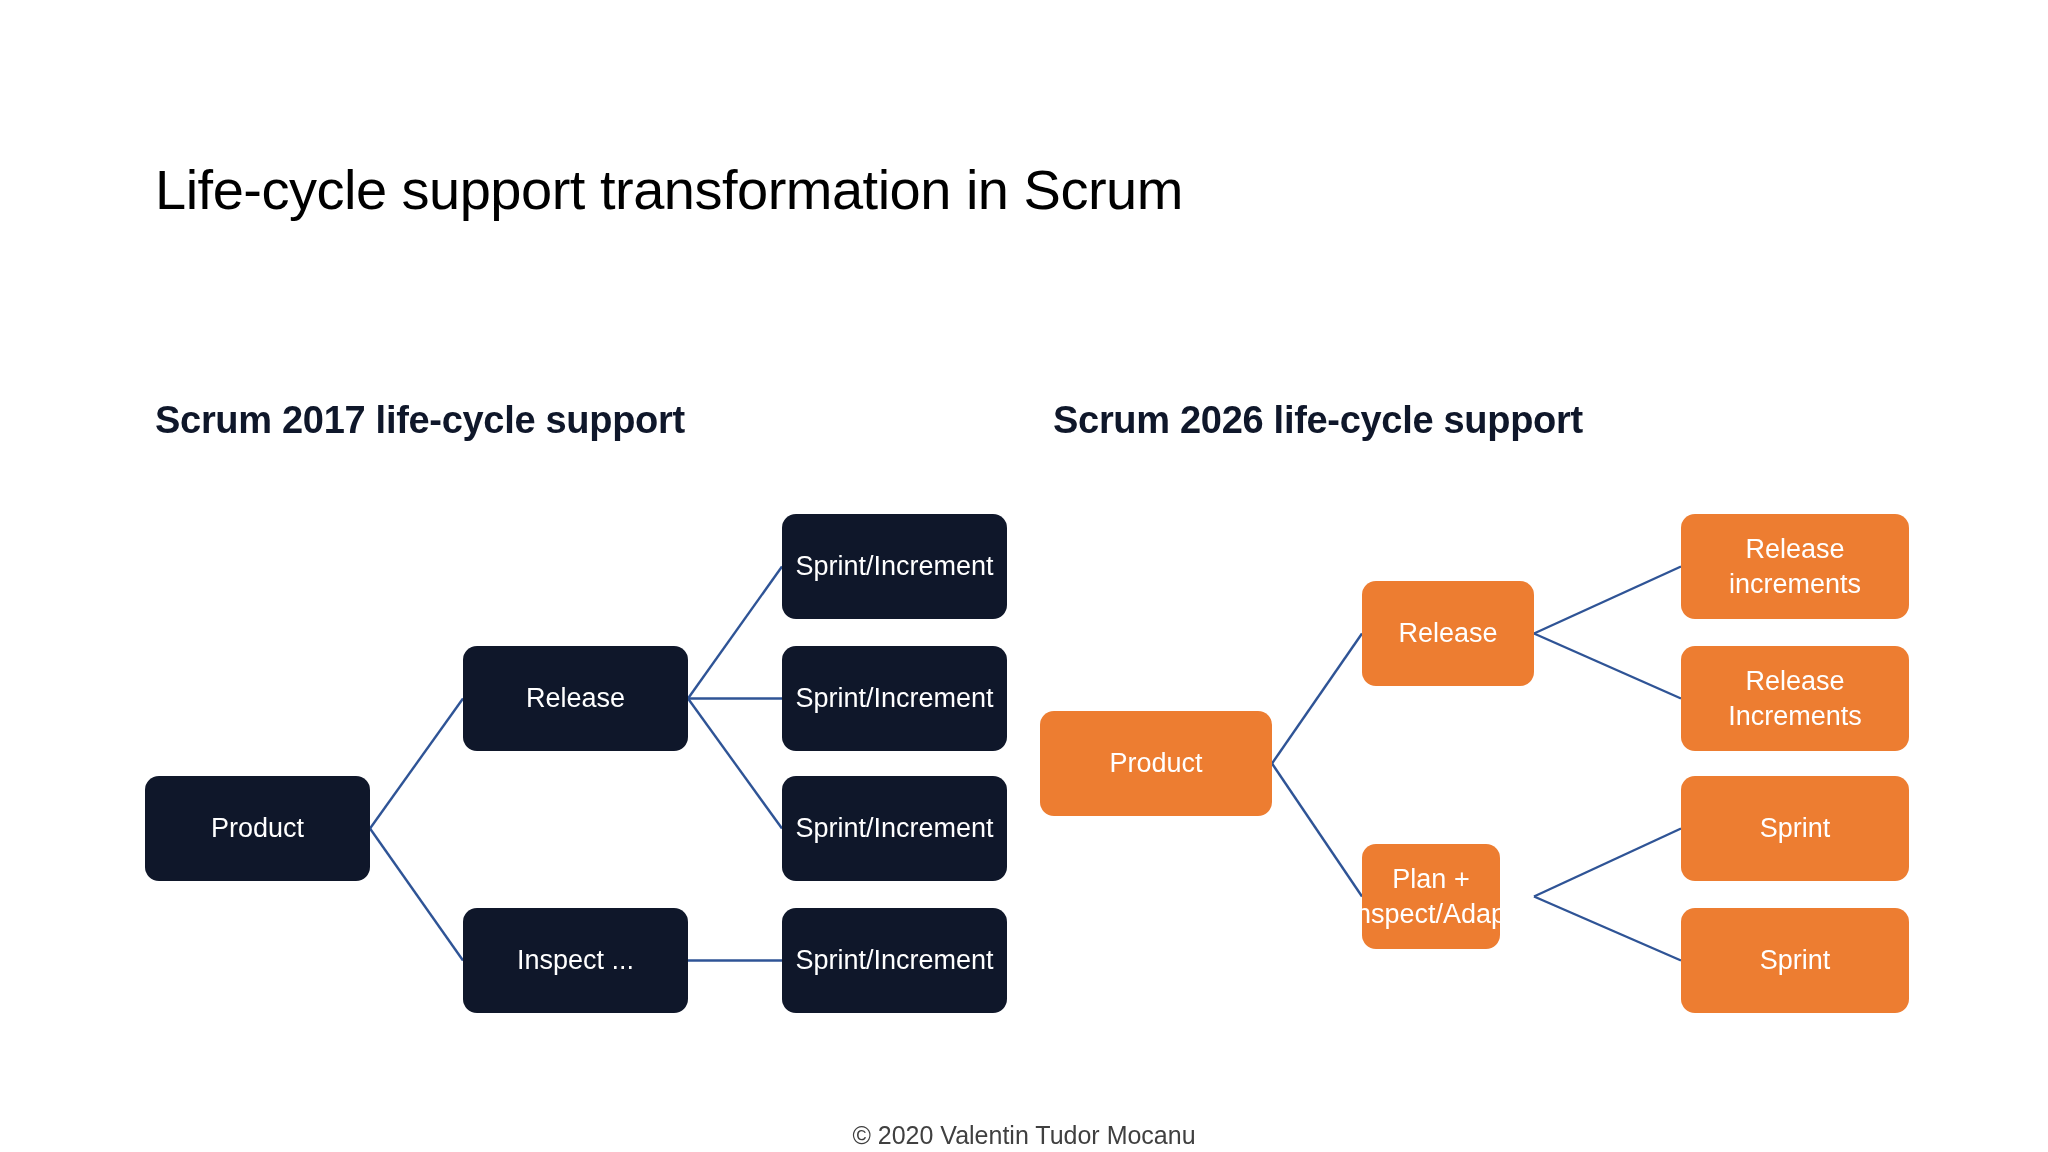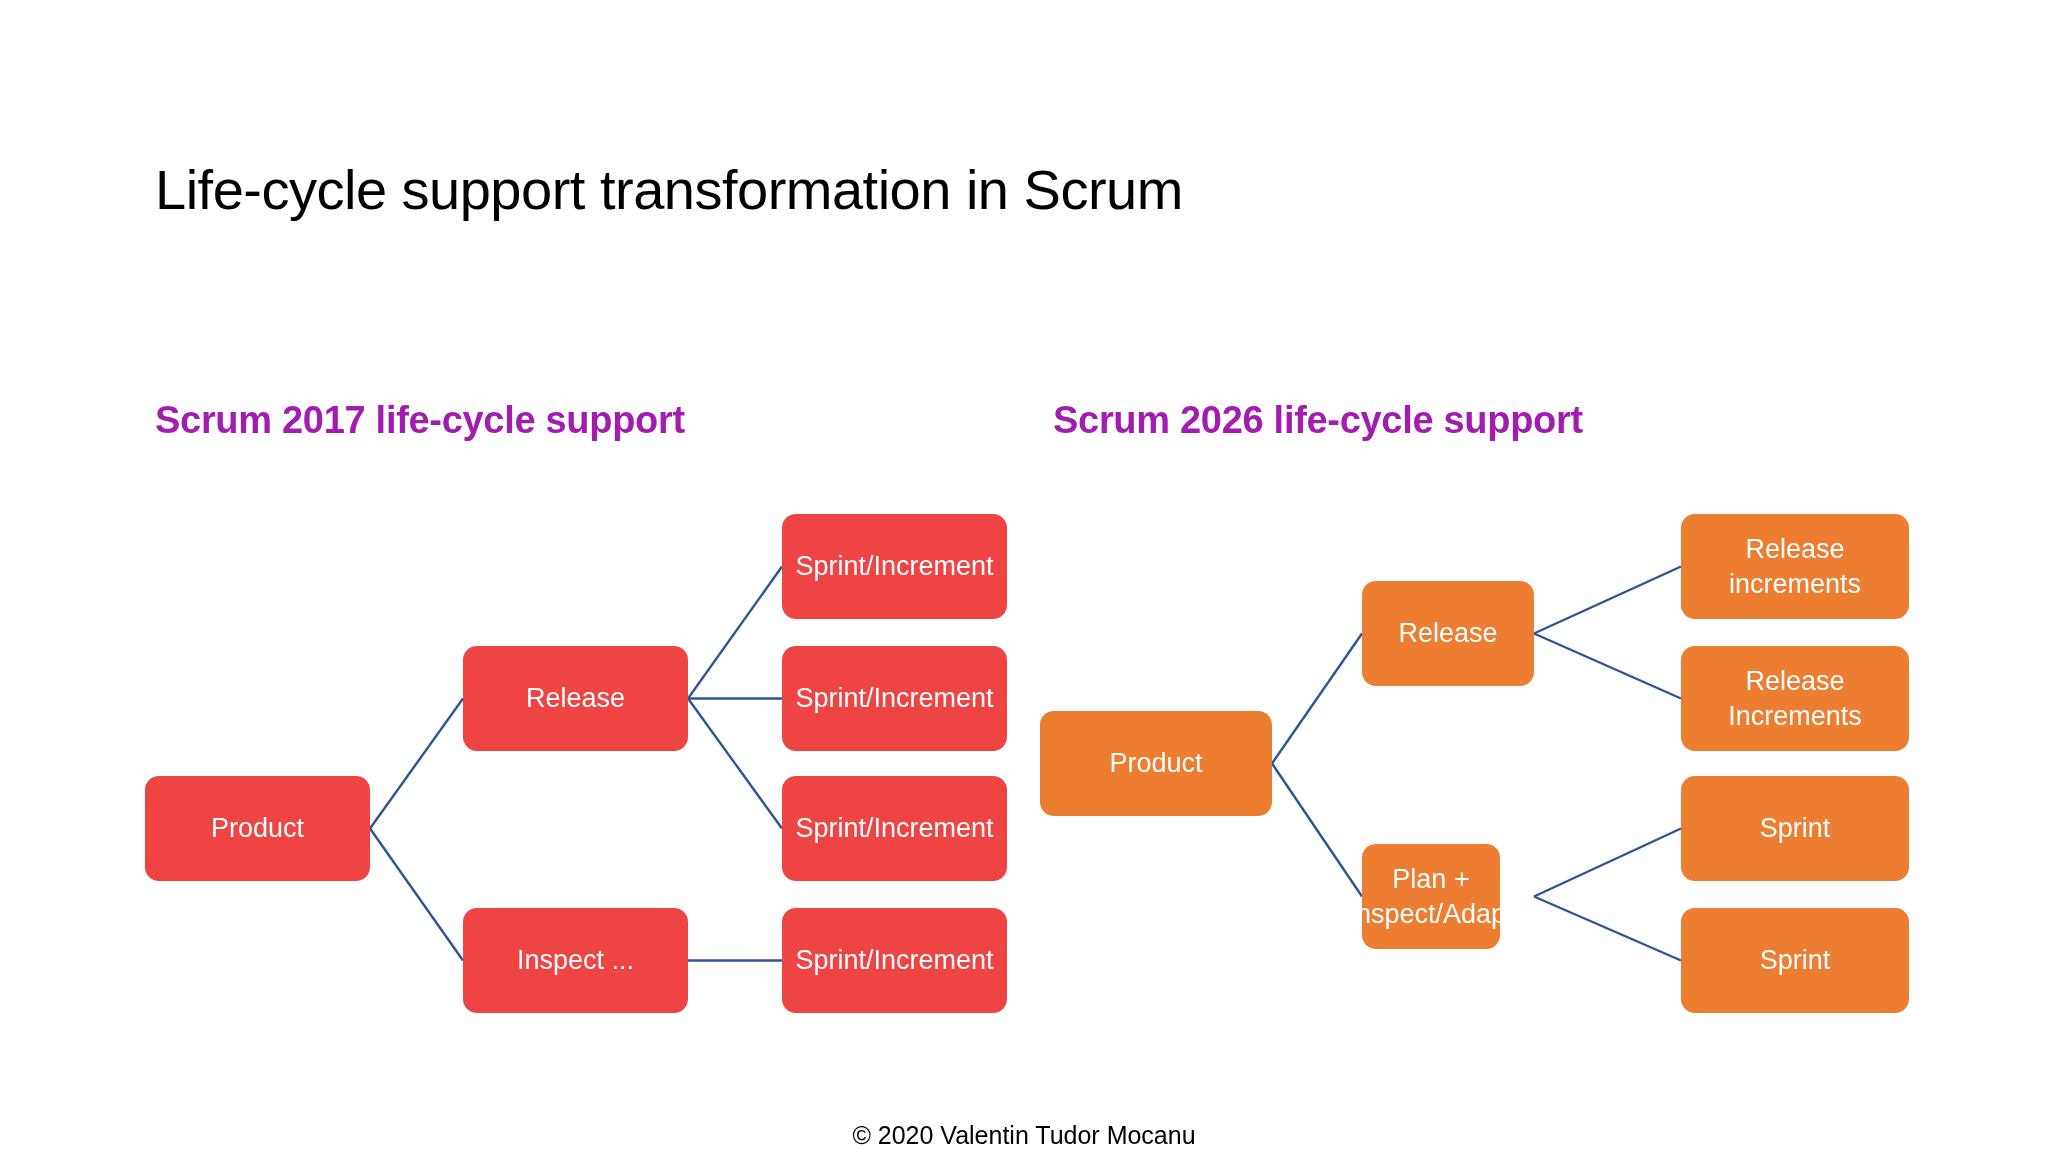--- a/index.html
+++ b/index.html
@@ -30,21 +30,21 @@
     font-weight: 400;
     color: #000000;
     letter-spacing: -0.5px;
     white-space: nowrap;
     line-height: 1.15;
   }
   .panel-heading {
     position: absolute;
     font-size: 38px;
     font-weight: 700;
-    color: #a21caf;
+    color: #0f172a;
     white-space: nowrap;
     letter-spacing: -0.3px;
   }
   #heading-2017 { left: 155px; top: 363px; }
   #heading-2020 { left: 1053px; top: 363px; }
 
   svg.connector-layer {
     position: absolute;
     left: 0; top: 0;
     width: 2048px;
@@ -61,31 +61,31 @@
     text-align: center;
     border-radius: 14px;
     color: #ffffff;
     font-size: 27px;
     font-weight: 400;
     line-height: 1.26;
     padding: 0 8px;
     box-sizing: border-box;
     white-space: pre-line;
   }
-  .node.blue   { background: #ef4444; }
+  .node.blue   { background: #0f172a; }
   .node.orange { background: #ED7D31; }
 
   #footer-credit {
     position: absolute;
     left: 0;
     top: 1085px;
     width: 2048px;
     text-align: center;
     font-size: 25px;
-    color: #000000;
+    color: #404040;
     font-weight: 400;
   }
 </style>
 </head>
 <body>
 
 <div id="slide">
 
   <div id="slide-title">Life-cycle support transformation in Scrum</div>
 

